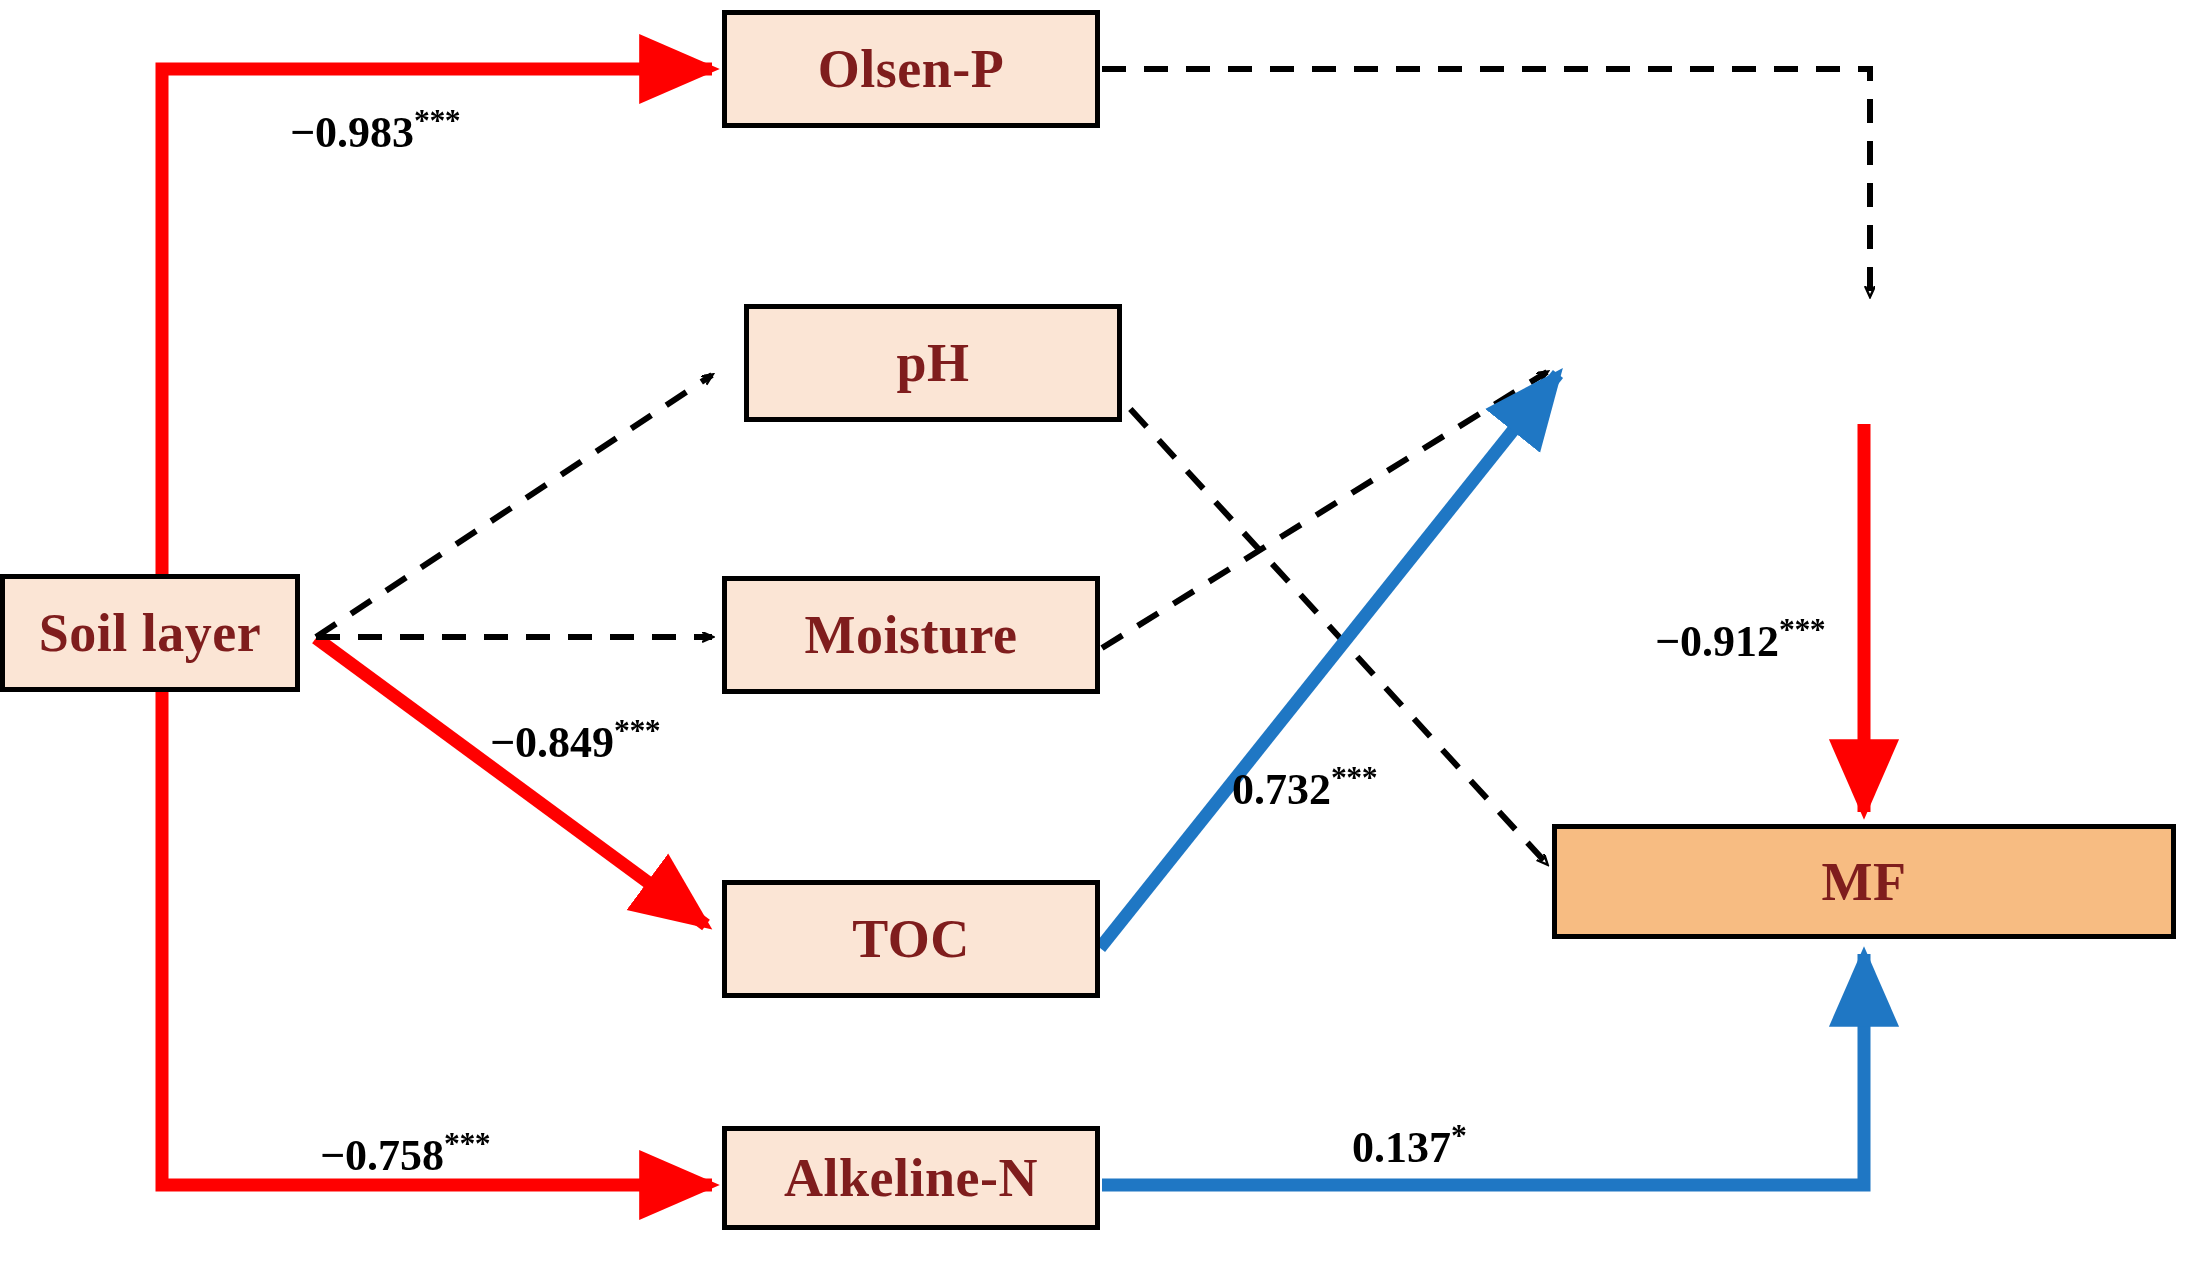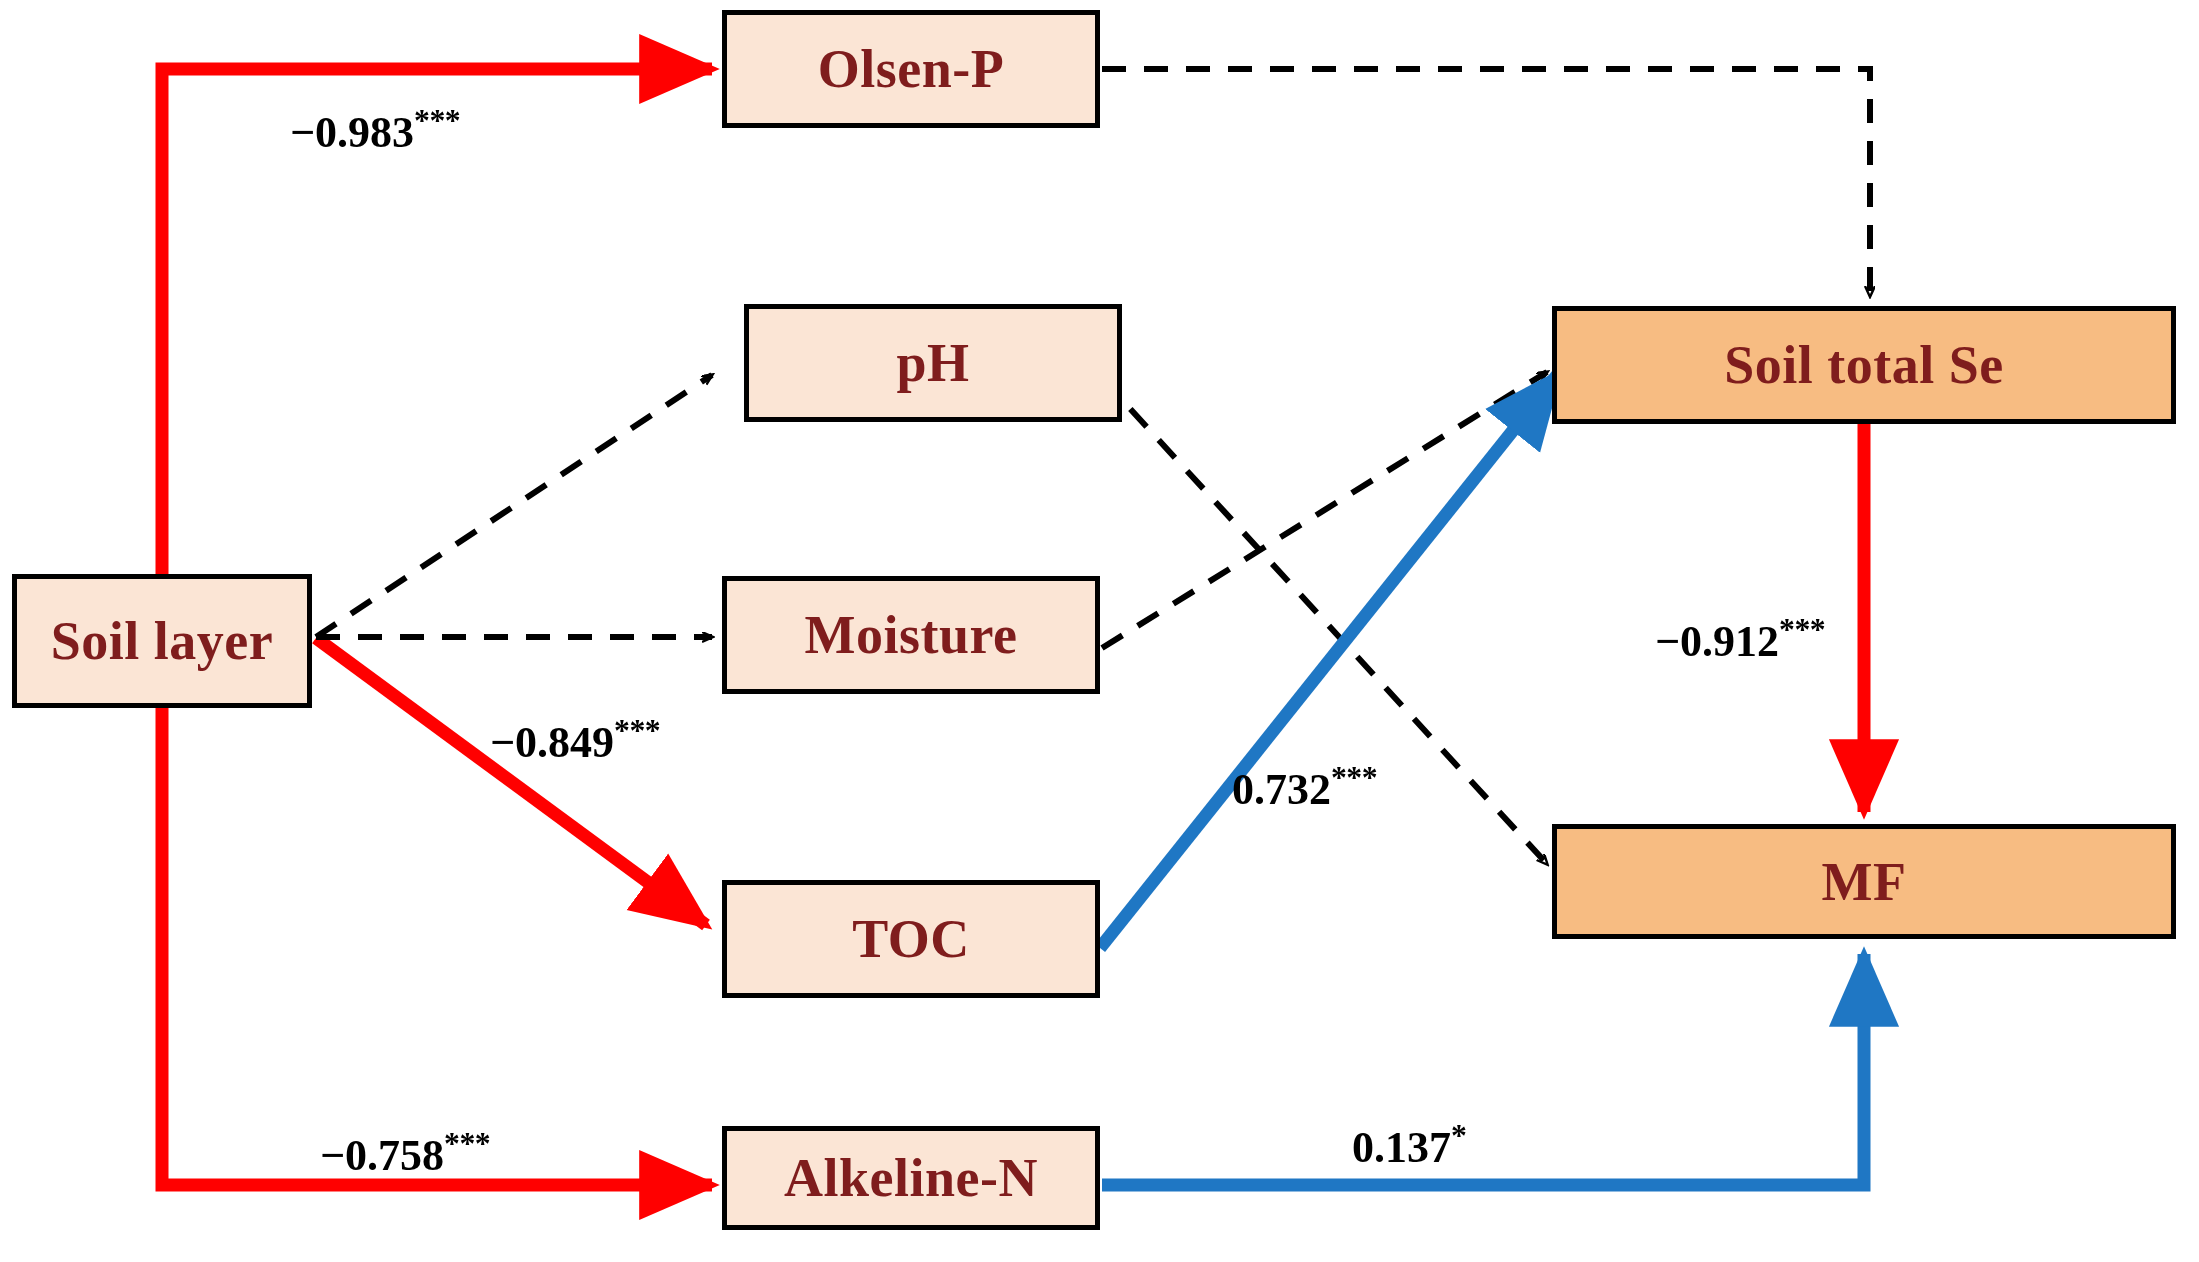--- a/index.html
+++ b/index.html
@@ -112,27 +112,24 @@
   </div>
 
   <div class="node node-exo" style="left:722px; top:880px; width:378px; height:118px;">
     <span class="node-label">TOC</span>
   </div>
 
   <div class="node node-exo" style="left:722px; top:1126px; width:378px; height:104px;">
     <span class="node-label">Alkeline-N</span>
   </div>
 
-  <div class="node node-exo" style="left:12px; top:574px; width:300px; height:134px;">
+  <div class="node node-exo" style="left:0; top:574px; width:300px; height:118px;">
     <span class="node-label">Soil layer</span>
   </div>
 
-  <div class="node node-endo" style="left:1552px; top:306px; width:624px; height:118px;">
-    <span class="node-label">Soil total Se</span>
-  </div>
 
   <div class="node node-endo" style="left:1552px; top:824px; width:624px; height:115px;">
     <span class="node-label">MF</span>
   </div>
 
   <div class="plabel" style="left:290px; top:105px;">
     <span>−0.983</span><sup>***</sup>
   </div>
 
   <div class="plabel" style="left:490px; top:715px;">

